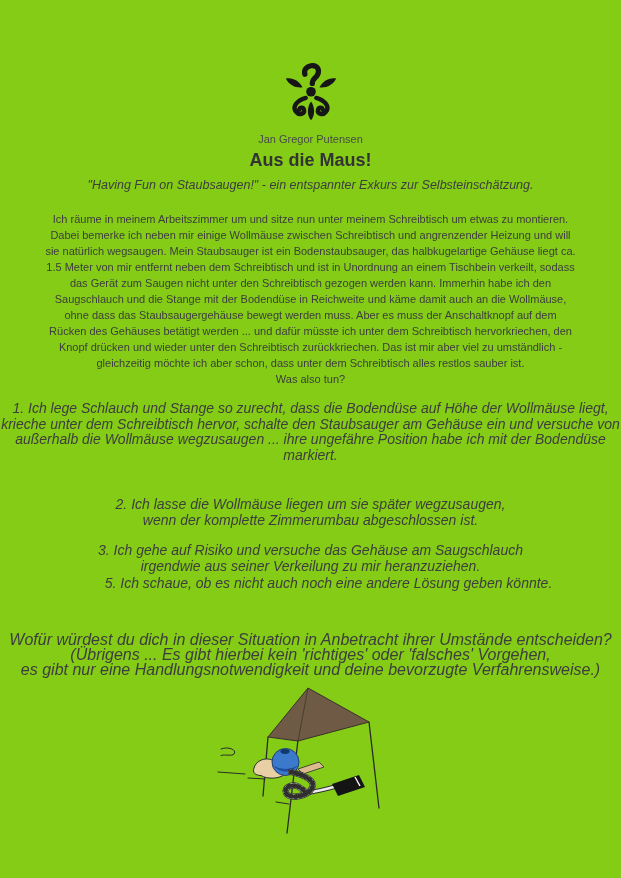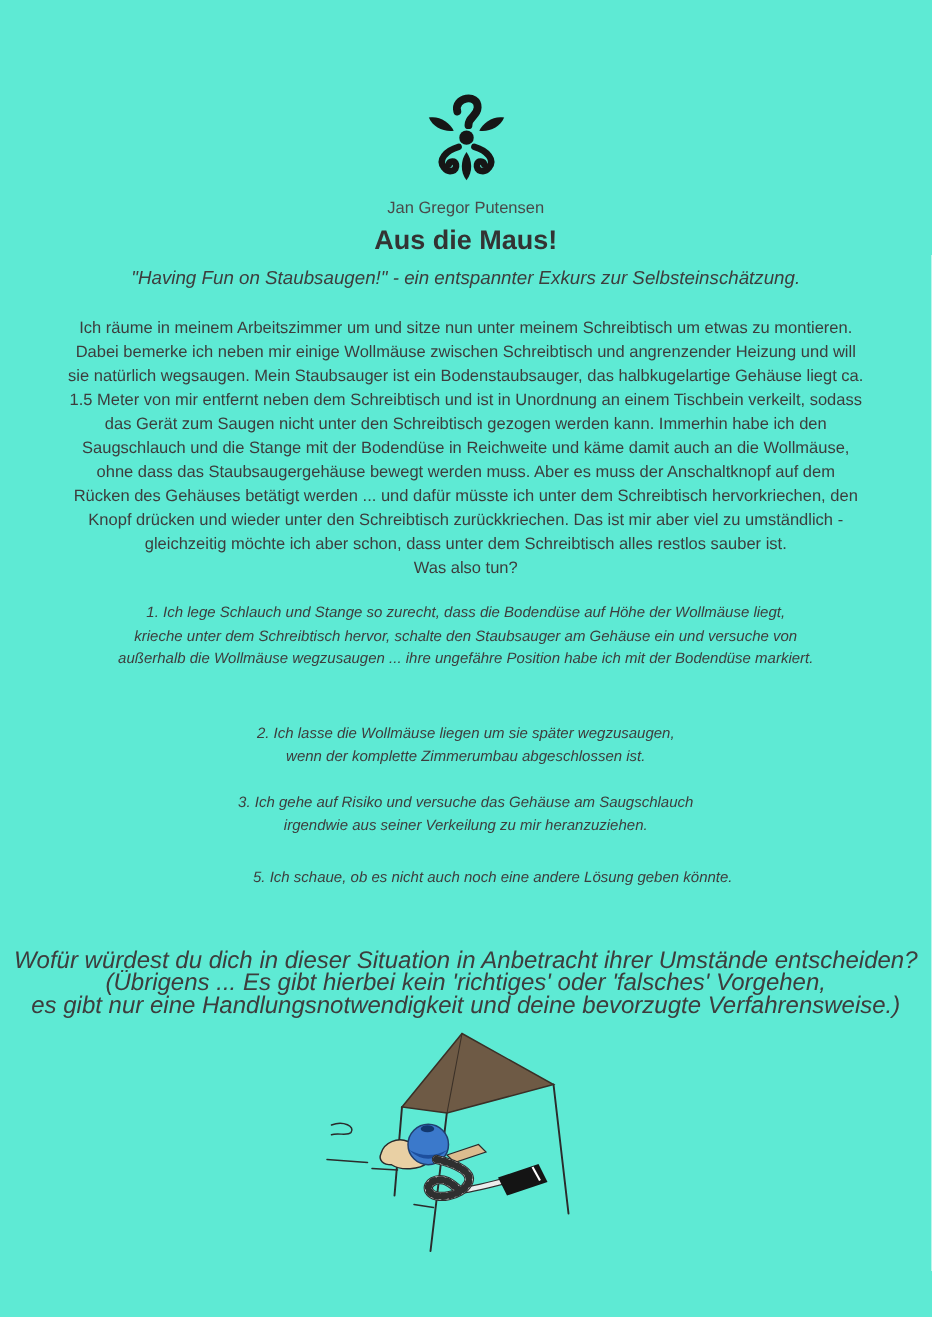--- a/index.html
+++ b/index.html
@@ -1,40 +1,40 @@
 <!DOCTYPE html>
 <html><head>
 <meta charset="utf-8">
 <style>
   html,body { margin:0; padding:0; background:#ffffff; }
   .page {
     position:relative;
     width:621px; height:878px;
     margin:0 auto;
-    background:#5eead4;
+    background:#84cc16;
     font-family:"Liberation Sans", sans-serif;
     color:#3d3d3d;
     text-align:center;
     box-sizing:border-box;
     padding-top:55px;
     overflow:hidden;
   }
   .lines { white-space:pre-line; }
   .fleuron { height:70px; }
   .author { font-size:11px; color:#4a4a4a; margin-top:8px; line-height:13px; }
   .title  { font-size:18px; font-weight:bold; color:#333333; margin:4px 0 0 0; line-height:21px; }
   .subtitle { font-size:12.5px; font-style:italic; margin-top:7px; line-height:15px; }
   .intro { font-size:11px; line-height:16px; margin-top:18px; }
   .options-heading { font-size:11px; margin-top:20px; line-height:15px; }
-  .option { font-size:10px; font-style:italic; line-height:15.5px; }
+  .option { font-size:14px; font-style:italic; line-height:15.5px; }
   .o1 { margin-top:14px; }
   .o2 { margin-top:34px; }
   .o3 { margin-top:15px; }
   .o4 { margin-top:16px; }
-  .o5 { margin-top:19px;padding-left:36px; }
+  .o5 { margin-top:2px;padding-left:36px; }
   .closing { font-size:16px; line-height:15px; margin-top:40px;font-style:italic; }
   .illustration { margin-top:8px; line-height:0; }
 </style>
 </head>
 <body>
 
 <div class="page">
 
   <div class="fleuron">
     <svg width="70" height="70" viewBox="0 0 80 80">

